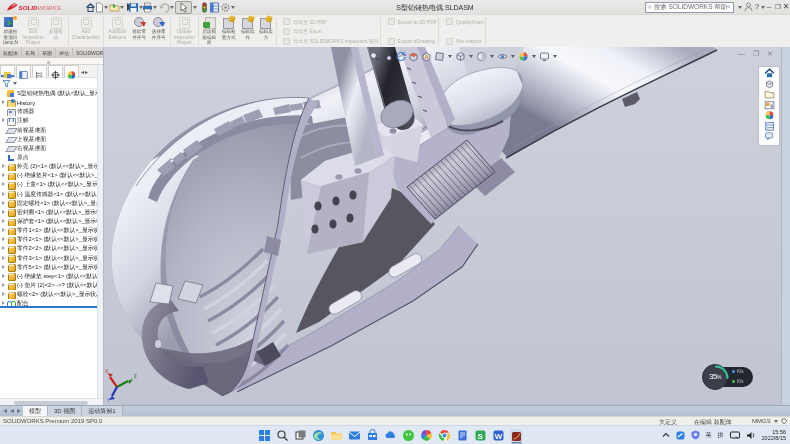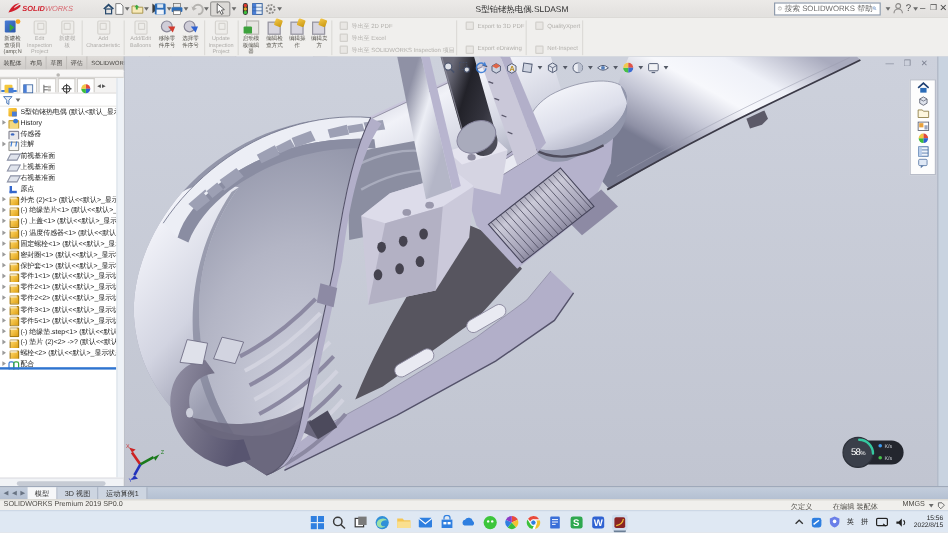--- a/index.html
+++ b/index.html
@@ -722,21 +722,21 @@
     </div>
     <div class="ow-row" style="top:15px">
       <i class="ow-dot" style="background: rgb(71, 192, 74);"></i>
       <span class="ow-txt">K/s</span>
     </div>
     <div id="ow-circle">
       <svg width="28" height="28" viewBox="0 0 28 28">
           <path d="M14,2.5 A11.5,11.5 0 0 1 25.5,14" fill="none" stroke="#35c8a0" stroke-width="2" stroke-linecap="round"></path>
         </svg>
     </div>
-    <div id="ow-pct"><span>58</span><span style="font-size:5px">%</span></div>
+    <div id="ow-pct"><span>35</span><span style="font-size:5px">%</span></div>
   </div>
 </div>
 
 <div id="panel-splitter" class="abs">
     <i></i>
   </div>
 <div id="leftpanel" class="abs">
   <div id="panel-tabs">
     <span class="ptab active"><svg viewBox="0 0 13 12" width="13" height="10">
           <rect x="2" y="2" width="8" height="8" fill="#f5c83c" rx="1"></rect>

